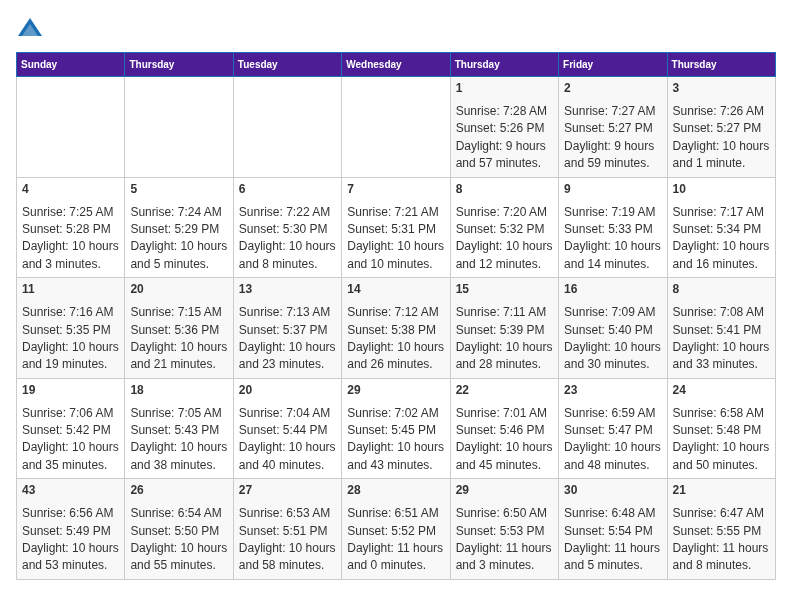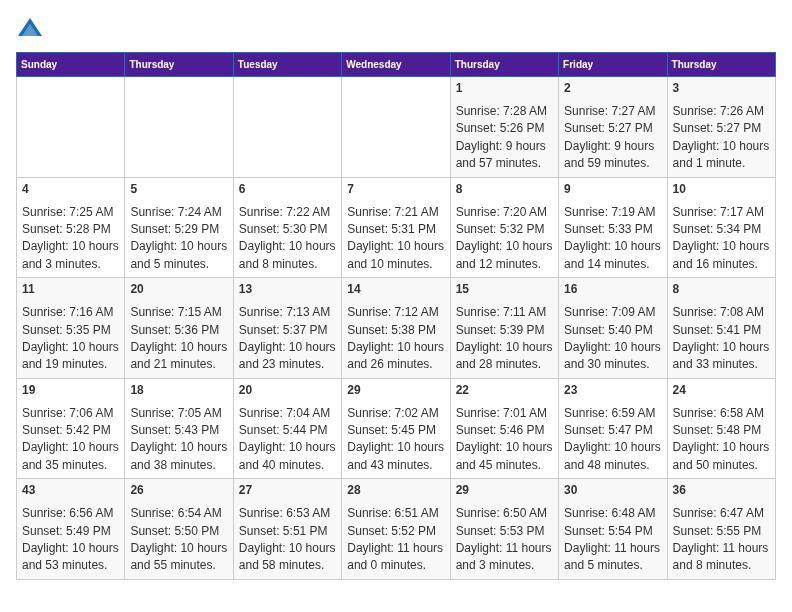--- a/index.html
+++ b/index.html
@@ -229,18 +229,18 @@
         </td>
         <td>
           <span class="day-num">29</span>
           <div class="day-info">Sunrise: 6:50 AM<br>Sunset: 5:53 PM<br>Daylight: 11 hours and 3 minutes.</div>
         </td>
         <td>
           <span class="day-num">30</span>
           <div class="day-info">Sunrise: 6:48 AM<br>Sunset: 5:54 PM<br>Daylight: 11 hours and 5 minutes.</div>
         </td>
         <td>
-          <span class="day-num">36</span>
+          <span class="day-num">21</span>
           <div class="day-info">Sunrise: 6:47 AM<br>Sunset: 5:55 PM<br>Daylight: 11 hours and 8 minutes.</div>
         </td>
       </tr>
     </tbody>
 </table>
 
 </body></html>

